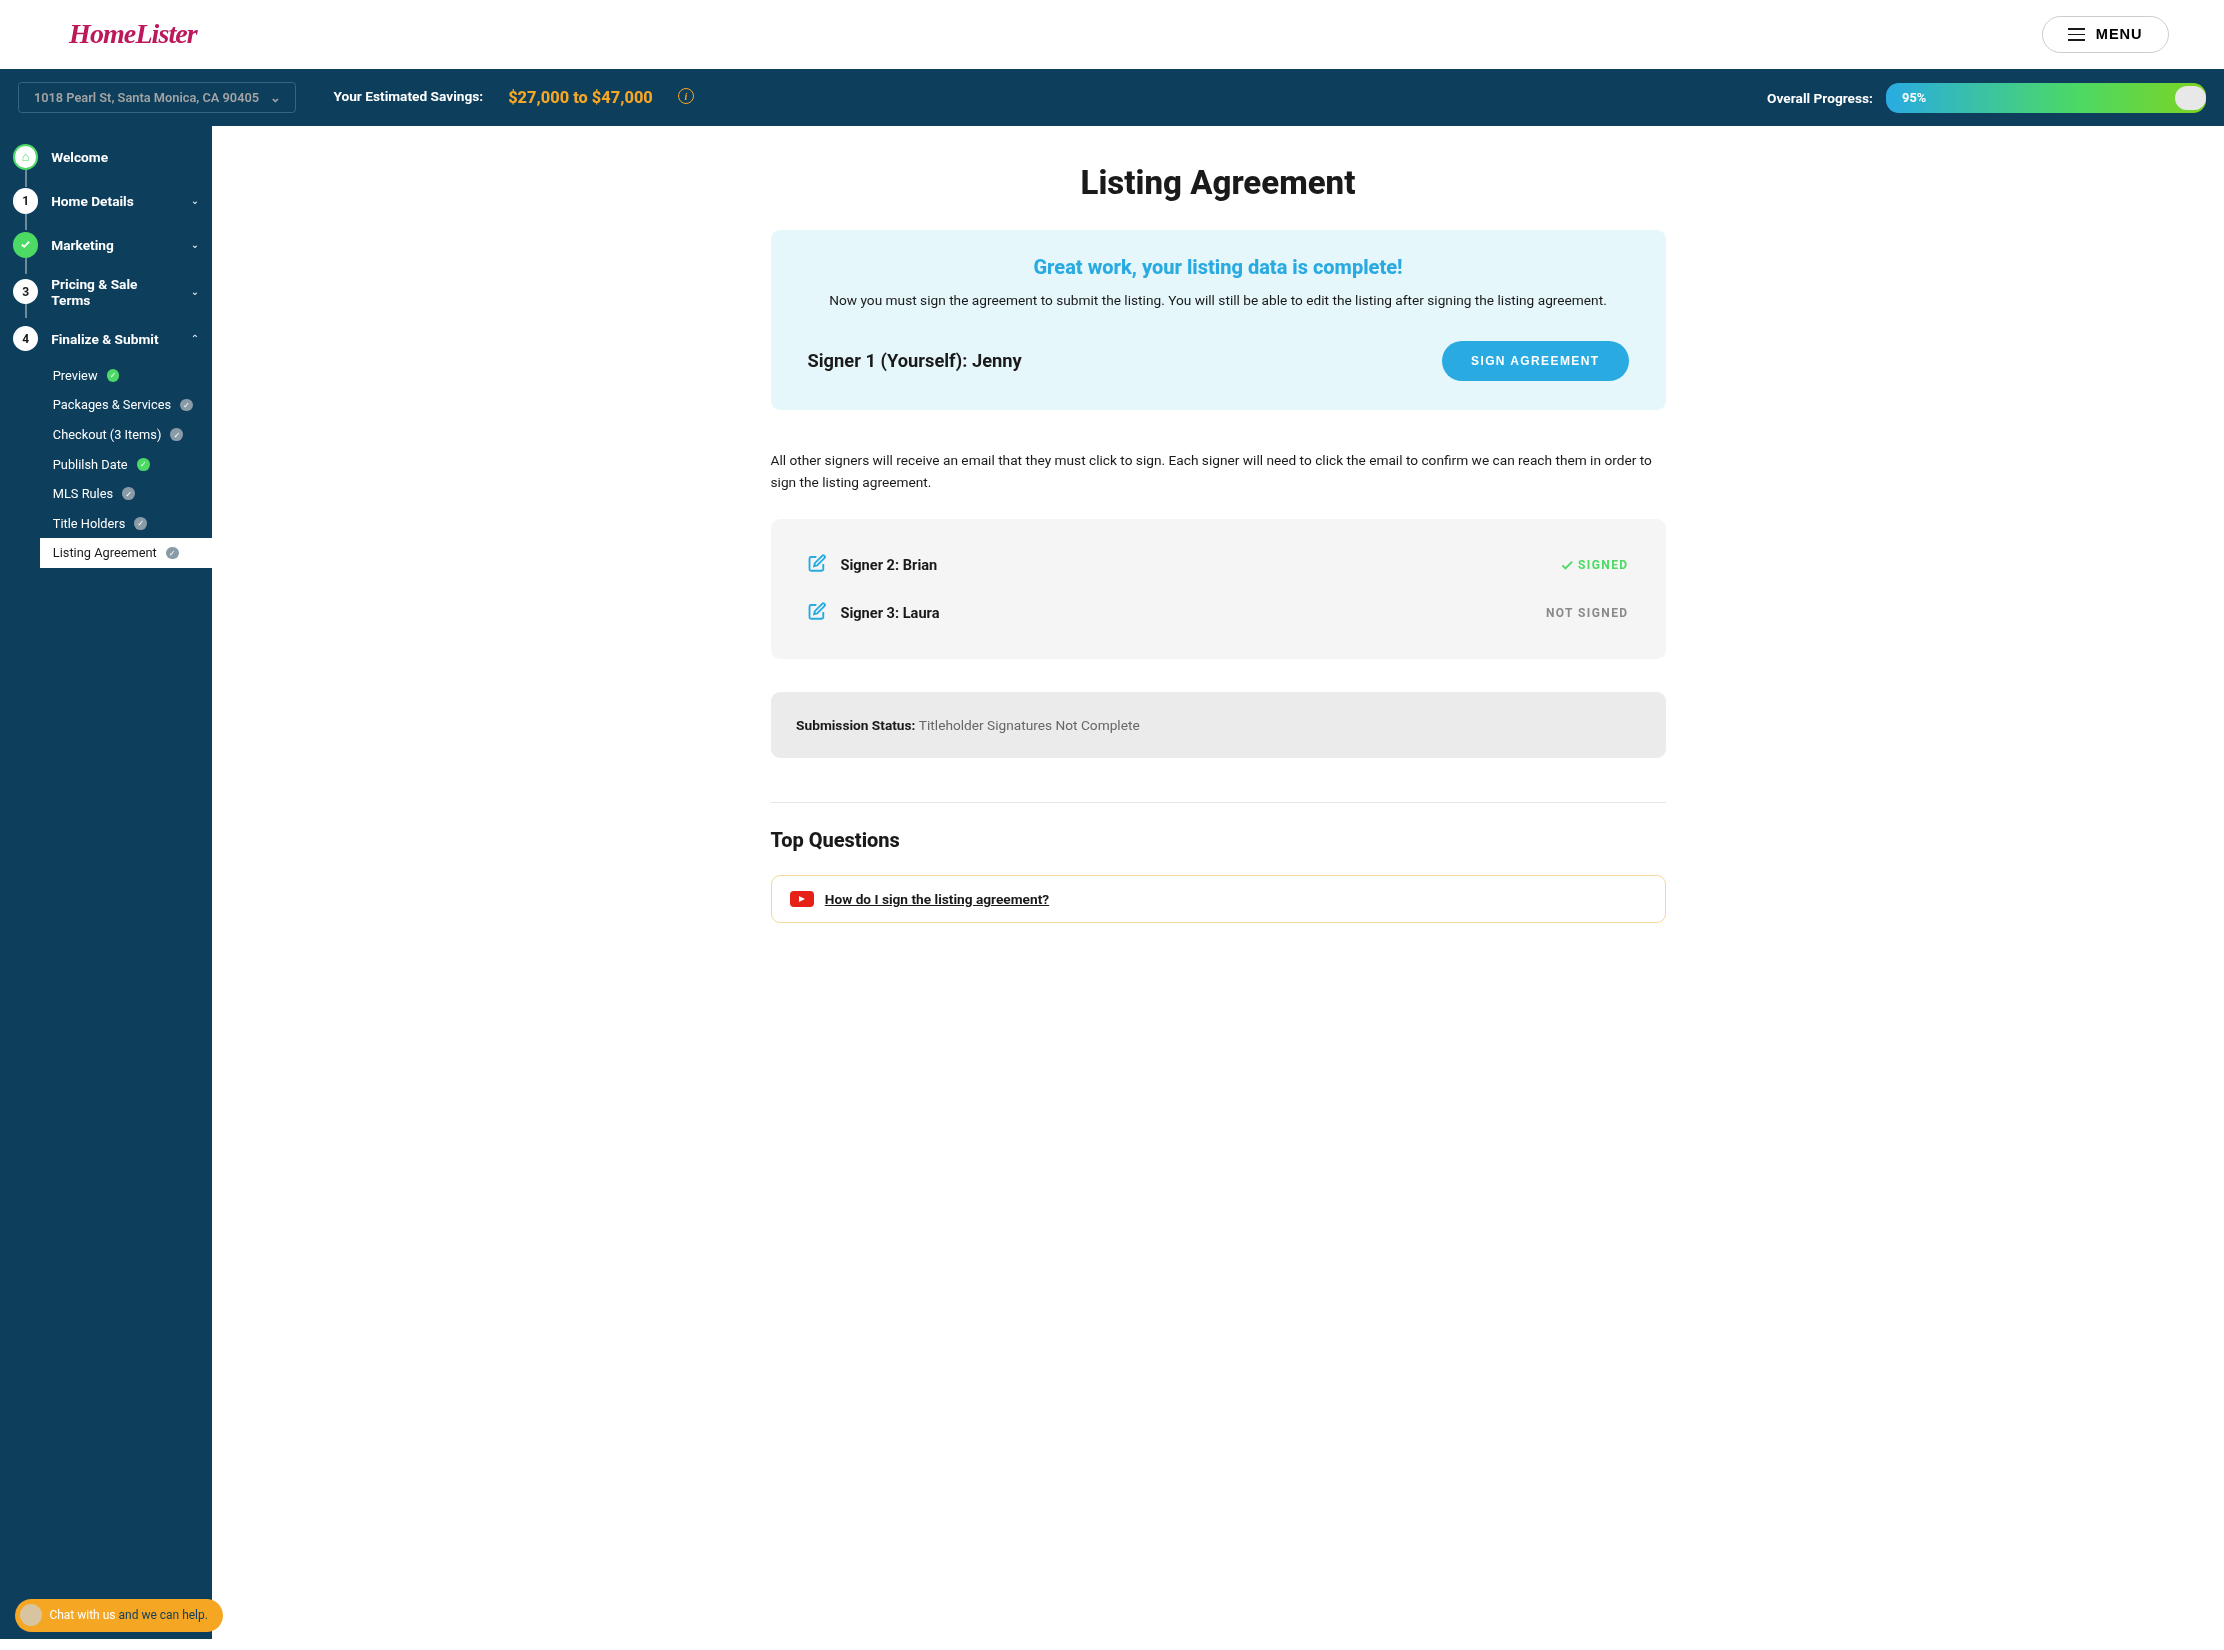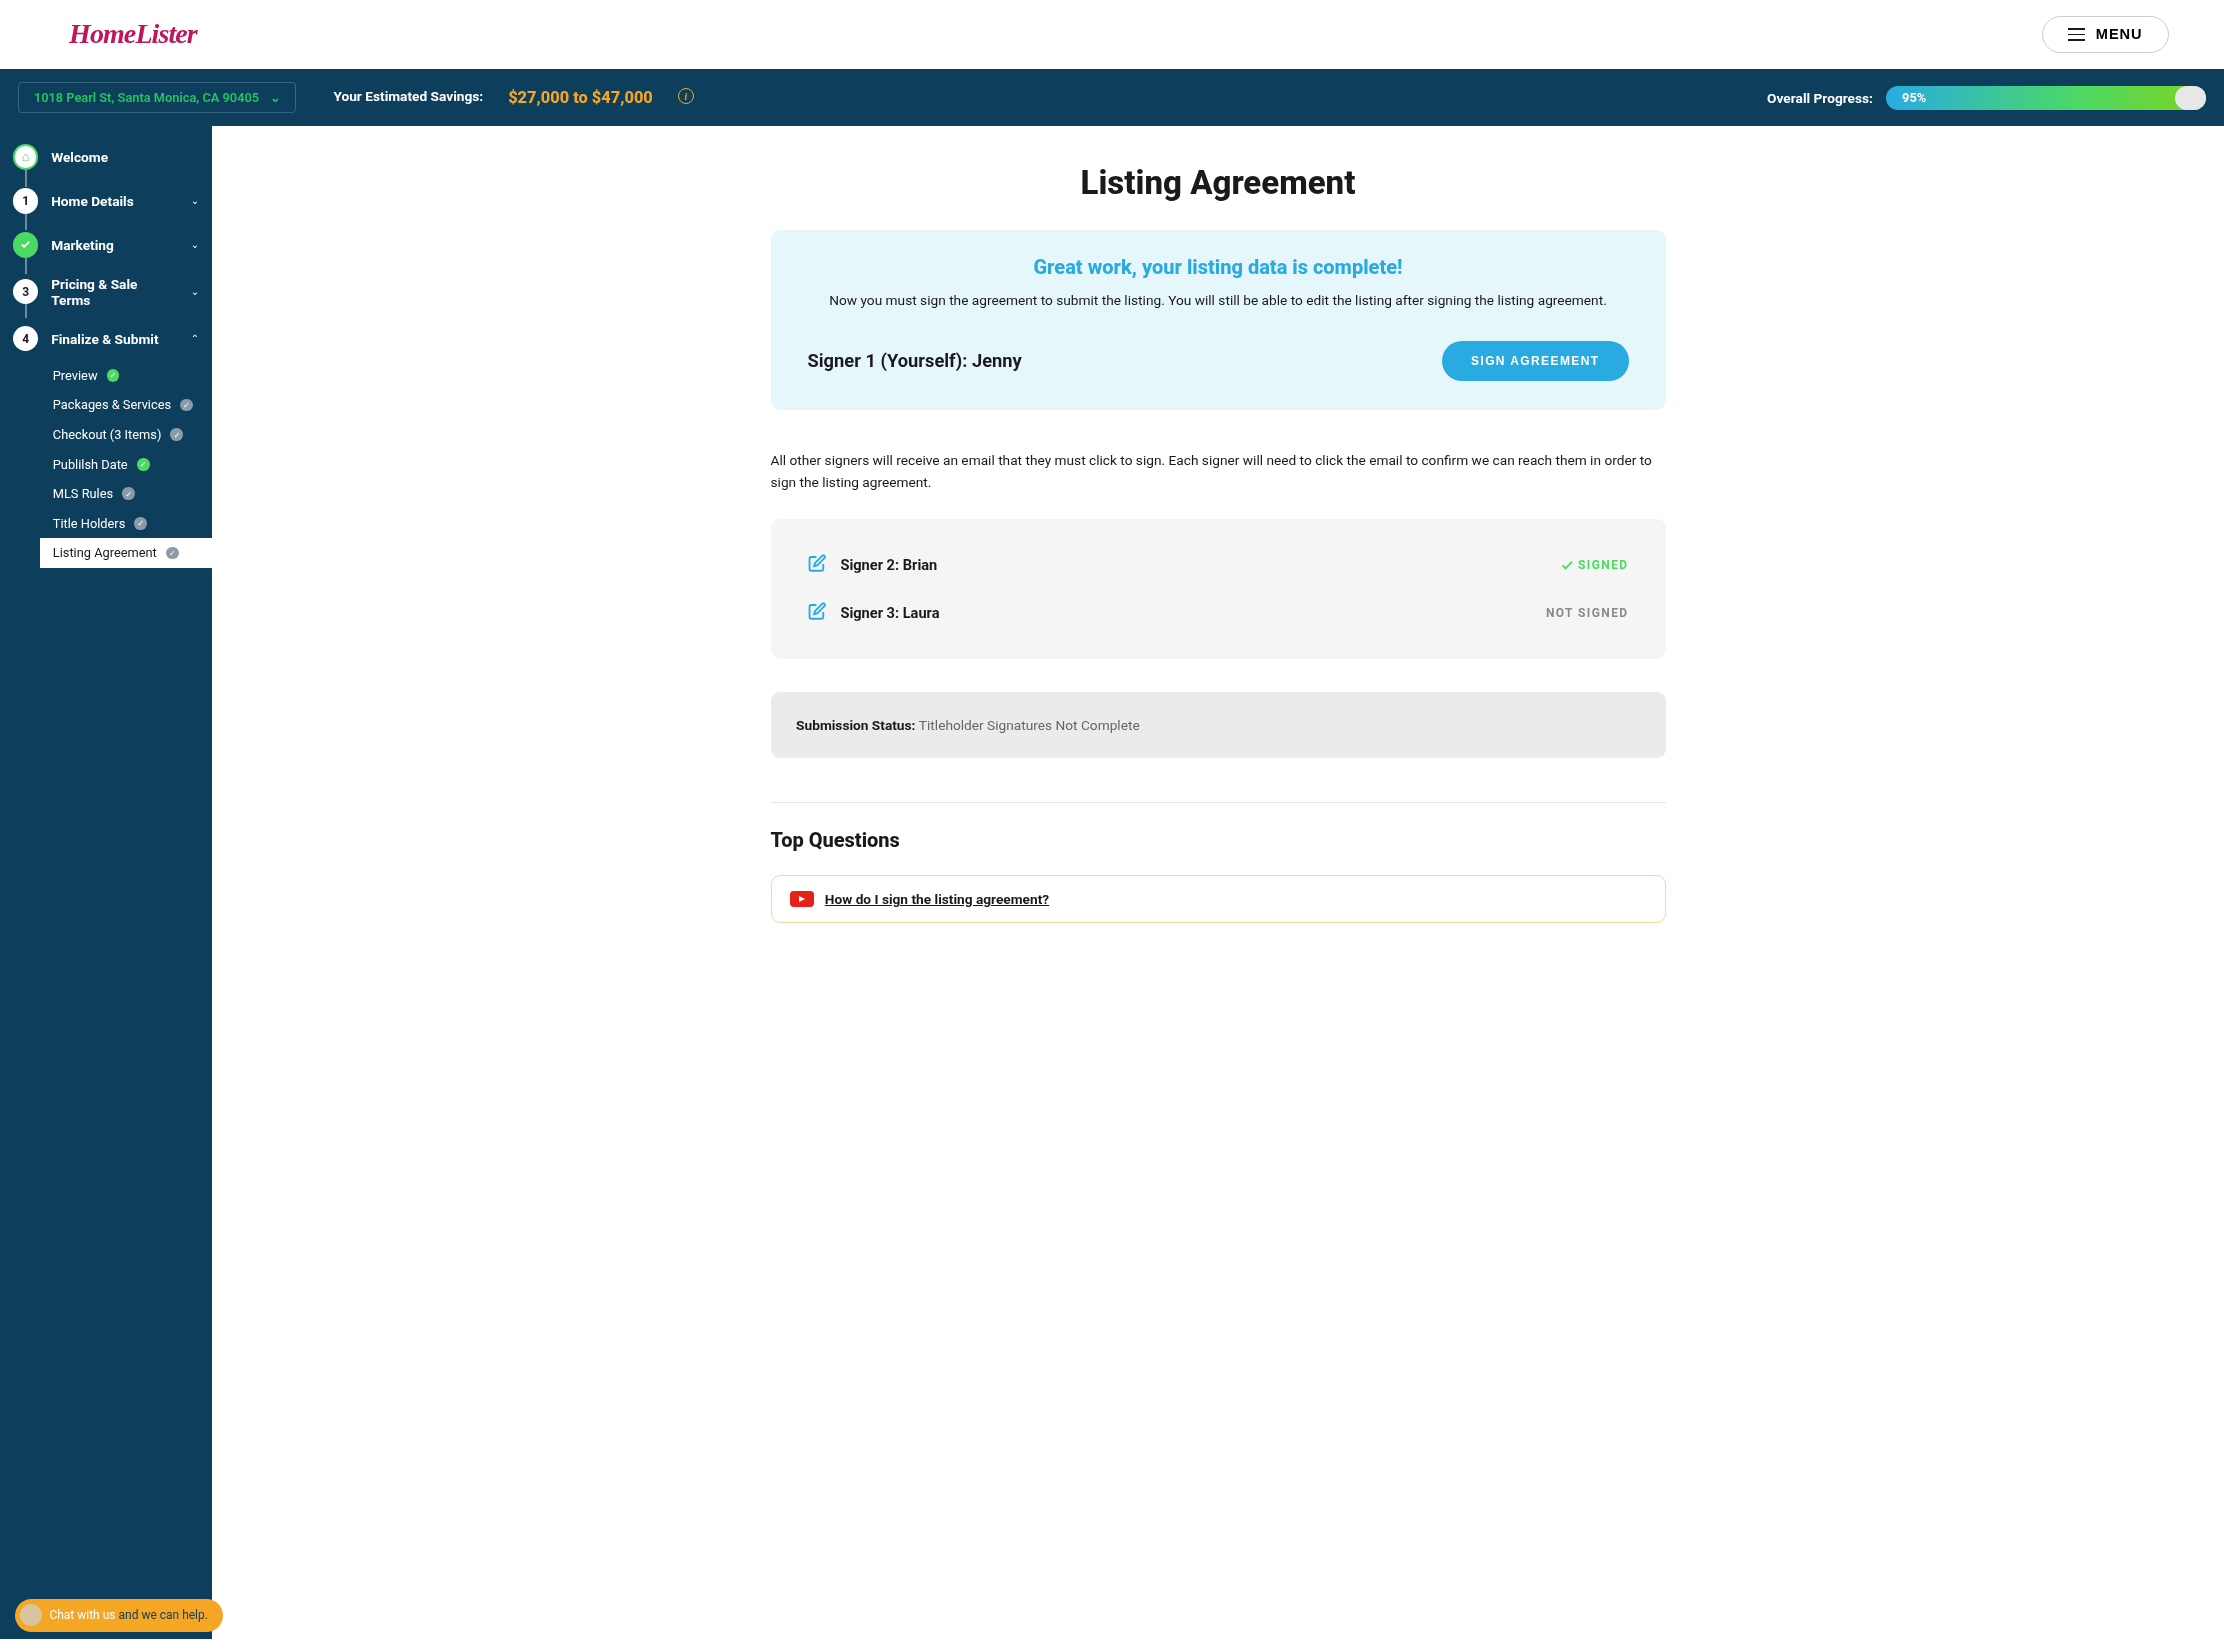--- a/index.html
+++ b/index.html
@@ -3,28 +3,28 @@
 <meta charset="utf-8">
 <style>
 *{box-sizing:border-box;margin:0;padding:0}
 body{font-family:-apple-system,BlinkMacSystemFont,"Segoe UI",Roboto,sans-serif;background:#fff;color:#1a1a1a}
 .top-header{display:flex;align-items:center;justify-content:space-between;padding:16.4px 55px 16.4px 69px;background:#fff}
 .logo{font-family:"Brush Script MT",cursive;font-size:28px;font-weight:700;color:#be185d;font-style:italic;letter-spacing:-0.9px}
 .menu-btn{display:flex;align-items:center;gap:11px;padding:9.1px 25.6px;border:0.9px solid #ccc;border-radius:22px;background:#fff;cursor:pointer;font-weight:700;font-size:14.6px;letter-spacing:0.9px}
 .hamburger{display:flex;flex-direction:column;gap:3.7px}
 .hamburger span{width:16.4px;height:1.8px;background:#1a1a1a}
 .info-bar{display:flex;align-items:center;padding:12.8px 18.3px;background:#0d3e5c;color:#fff;gap:37px}
-.address-btn{display:flex;align-items:center;gap:11px;padding:7.3px 14.6px;border:0.9px solid #3a6580;border-radius:3.7px;font-size:12.8px;font-weight:600;cursor:pointer;color:#22c55e}
+.address-btn{display:flex;align-items:center;gap:11px;padding:7.3px 14.6px;border:0.9px solid #3a6580;border-radius:3.7px;font-size:12.8px;font-weight:600;cursor:pointer;color:#a3a3a3}
 .savings{display:flex;align-items:flex-start;gap:25px;font-size:13.7px}
 .savings-label{font-weight:700}
 .savings-value{color:#f5a623;font-weight:800;font-size:16.4px}
 .info-icon{width:16.4px;height:16.4px;border:1.8px solid #f5a623;border-radius:50%;display:flex;align-items:center;justify-content:center;color:#f5a623;font-size:10px;font-weight:700;font-style:italic;font-family:serif}
 .progress-wrap{display:flex;align-items:center;gap:12.8px;flex:1;justify-content:flex-end}
 .progress-label{font-weight:700;font-size:13.7px}
-.progress-bar{position:relative;width:320px;height:24px;background:linear-gradient(90deg,#29abe2 0%,#4cd964 60%,#7ed321 100%);border-radius:12.8px;display:flex;align-items:center;padding-left:16.4px;font-weight:700;font-size:12.8px}
+.progress-bar{position:relative;width:320px;height:30px;background:linear-gradient(90deg,#29abe2 0%,#4cd964 60%,#7ed321 100%);border-radius:12.8px;display:flex;align-items:center;padding-left:16.4px;font-weight:700;font-size:12.8px}
 .progress-knob{position:absolute;right:0;width:31px;height:24px;background:#e8e8e8;border-radius:12.8px}
 .main-wrap{display:flex}
 .sidebar{width:212px;background:#0d3e5c;color:#fff;min-height:calc(100vh - 137px);padding-top:9.1px;position:relative}
 .nav-item{display:flex;align-items:center;gap:12.8px;padding:9.1px 12.8px;cursor:pointer;position:relative}
 .nav-icon{width:25.6px;height:25.6px;border-radius:50%;display:flex;align-items:center;justify-content:center;flex-shrink:0;font-size:12px;font-weight:700}
 .nav-icon.green{background:#fff;border:2.7px solid #4cd964;color:#4cd964}
 .nav-icon.white{background:#fff;color:#1a1a1a;border:2.7px solid #fff}
 .nav-icon.check{background:#4cd964;border:2.7px solid #4cd964}
 .nav-label{font-weight:700;font-size:13.7px}
 .chev{margin-left:auto;font-size:10px}

